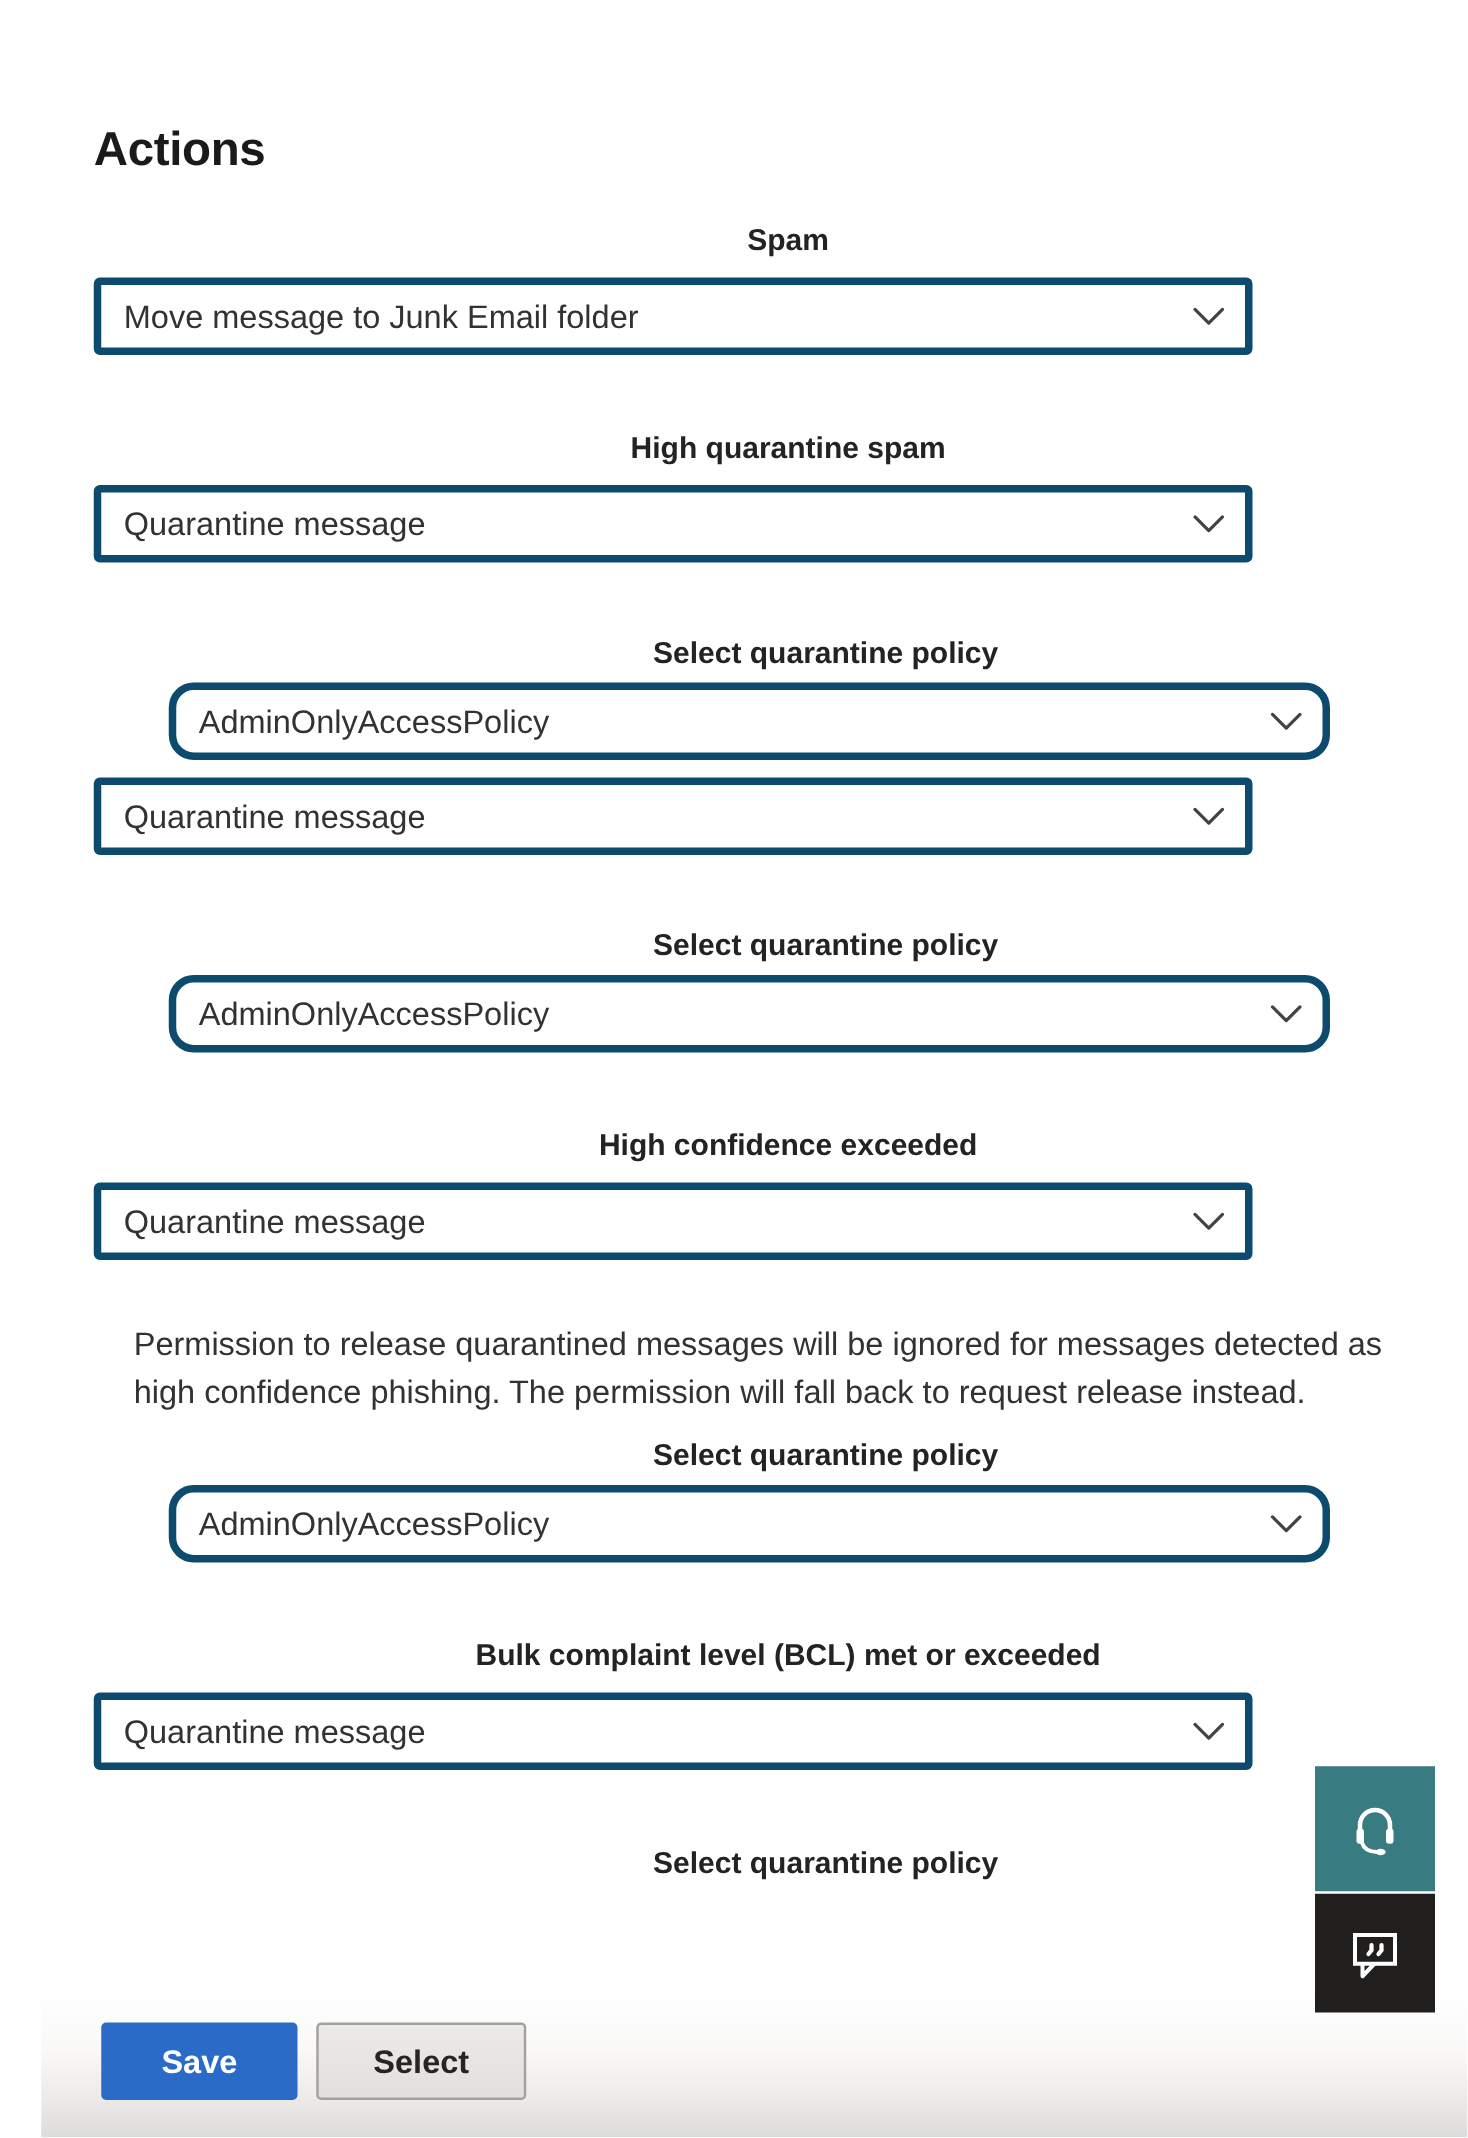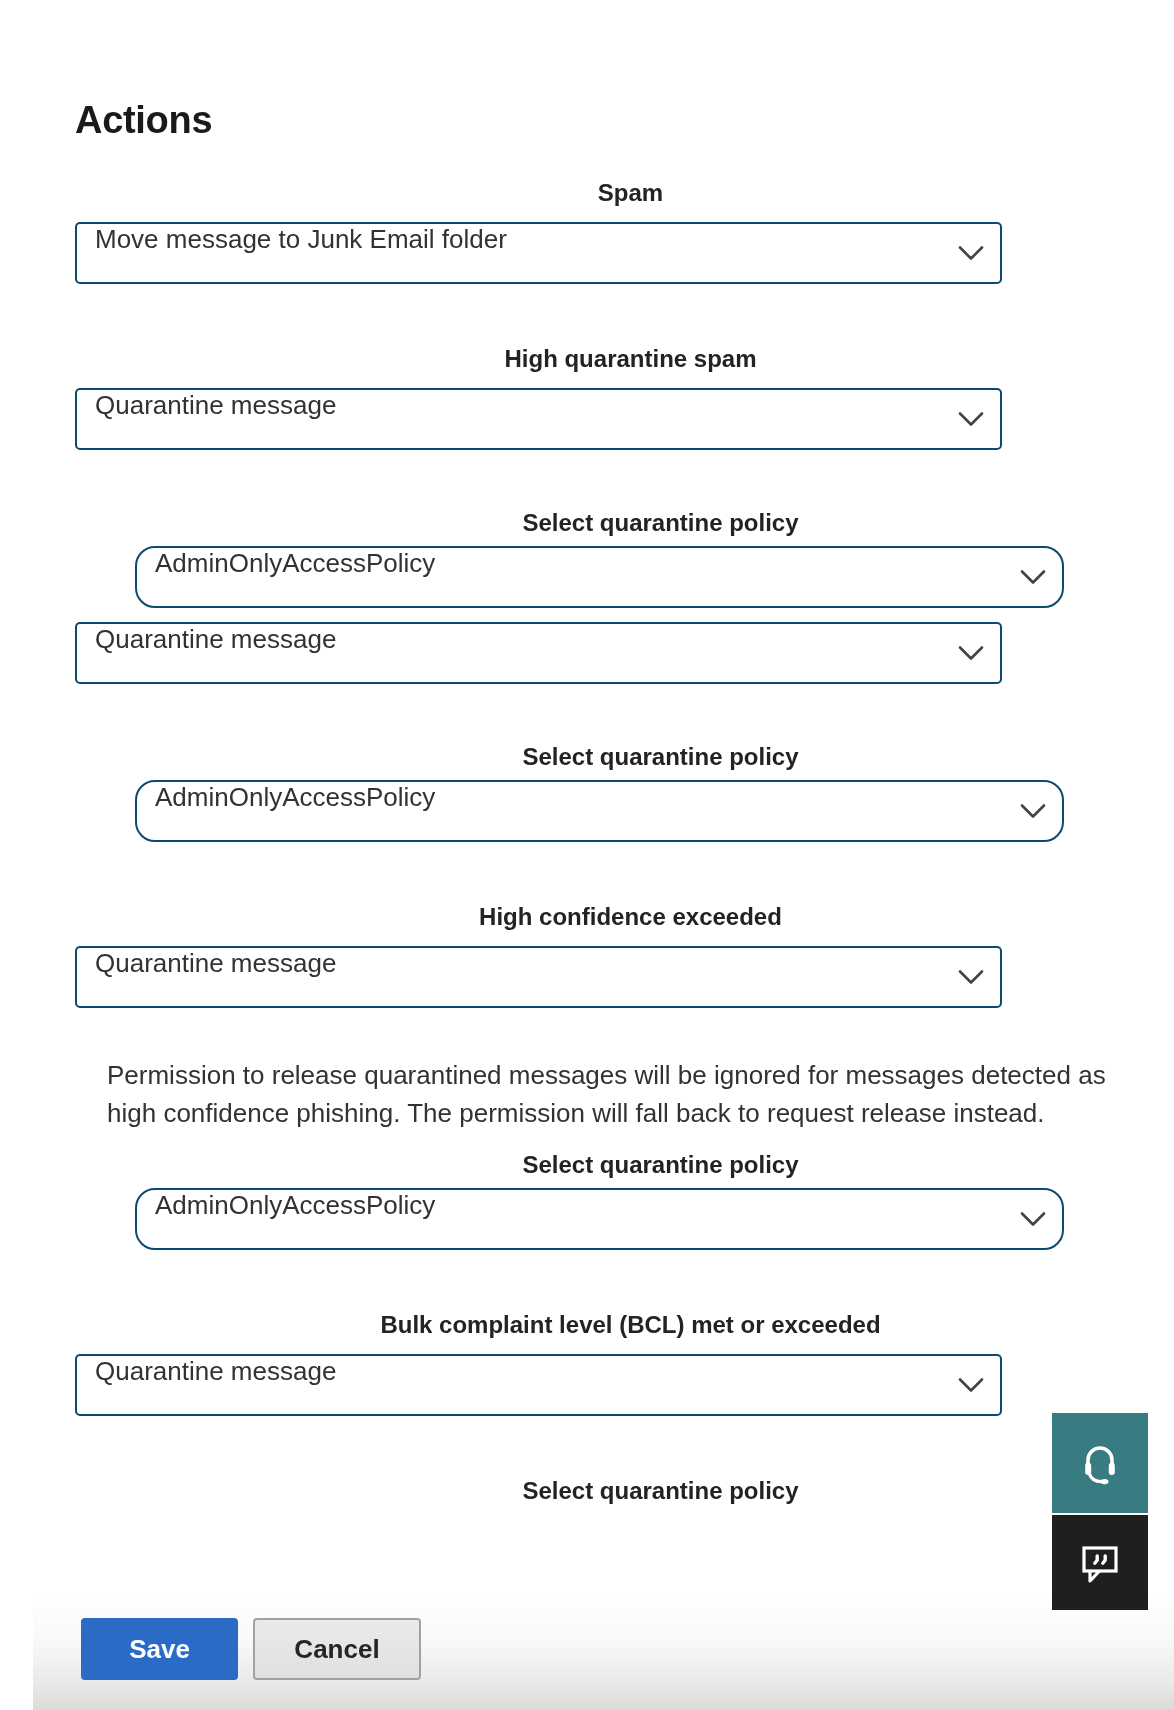--- a/index.html
+++ b/index.html
@@ -57,24 +57,25 @@
   .qp-label    { margin-top: 58px; }
   .qp-label-note { margin-top: 18px; }
 
   .indent { margin-left: 60px; }
 
   .dd {
     position: relative;
     margin-top: 14px;
     width: 927px;
     height: 62px;
-    border: 2px solid #0c4a6e;
+    border: 6px solid #0c4a6e;
     border-radius: 5px;
     background: #ffffff;
     display: flex;
+    align-items: center;
     padding: 0 70px 0 18px;
     cursor: pointer;
   }
   .dd.qp { margin-top: 8px; width: 929px; border-radius: 20px; }
   .dd .ddv {
     font-size: 26px;
     color: #333231;
     white-space: nowrap;
   }
   .dd .chev {
@@ -224,21 +225,21 @@
         <path d="M2 2 L13 13 L24 2" fill="none" stroke="#45433f" stroke-width="2.6" stroke-linecap="round" stroke-linejoin="round"></path>
       </svg>
     </div>
 
     <div class="lbl sec-label indent">Select quarantine policy</div>
 
   </div>
 
   <div class="footer">
     <button class="btn save">Save</button>
-    <button class="btn cancel">Cancel</button>
+    <button class="btn cancel">Select</button>
   </div>
 
   <button class="float-btn support-btn" aria-label="Support">
     <svg width="42" height="48" viewBox="0 0 42 48">
       <path d="M9 27 v-6 a12 12 0 0 1 24 0 v6" fill="none" stroke="#ffffff" stroke-width="3.6"></path>
       <rect x="6.2" y="24" width="6" height="12" rx="2.4" fill="#ffffff"></rect>
       <rect x="29.8" y="24" width="6" height="12" rx="2.4" fill="#ffffff"></rect>
       <path d="M10.5 35 c1.5 5 6 7.5 12 7.6" fill="none" stroke="#ffffff" stroke-width="3.2" stroke-linecap="round"></path>
       <ellipse cx="25.5" cy="42.6" rx="4" ry="2.6" fill="#ffffff"></ellipse>
     </svg>

